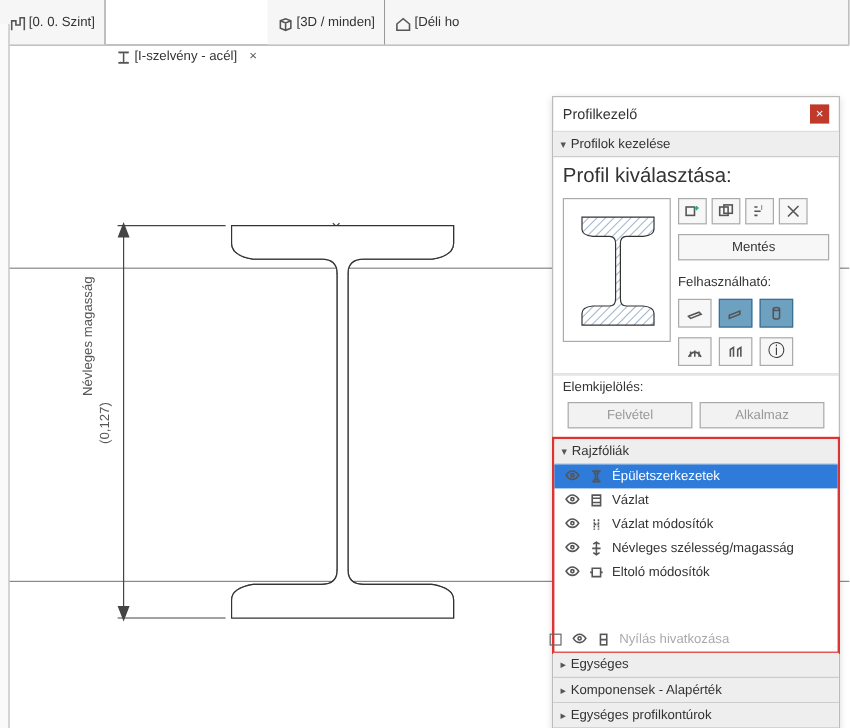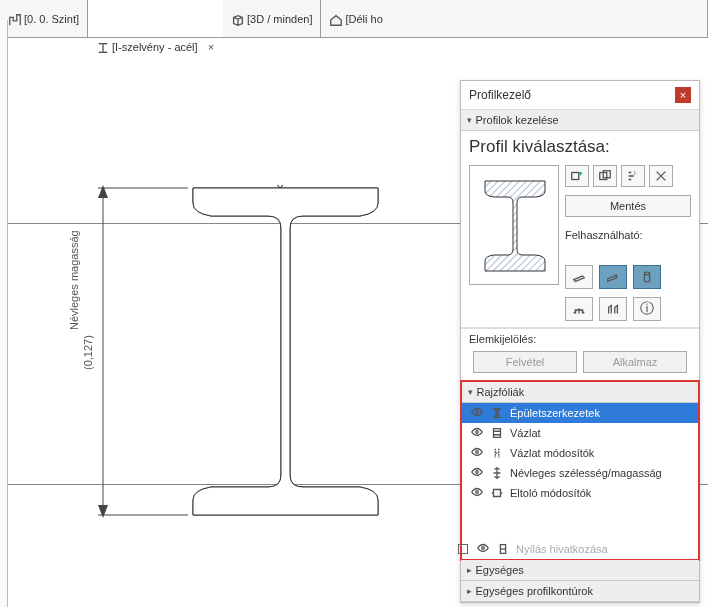--- a/index.html
+++ b/index.html
@@ -66,21 +66,21 @@
   .preview-row { display:flex; gap:6px; margin-top:8px; }
   .preview { width:90px; height:120px; border:1px solid #aaa;
     background:#fff; position:relative; }
   .tool-col { display:flex; flex-direction:column; gap:4px; flex:1; }
   .tool-btn { width:24px; height:22px; border:1px solid #aaa;
     background:#f7f7f7; display:flex; align-items:center;
     justify-content:center; font-size:12px; color:#555; }
   .tool-btns { display:flex; gap:4px; }
   .save-btn { height:22px; border:1px solid #aaa; background:#f7f7f7;
     text-align:center; line-height:20px; margin-top:4px; }
-  .usable-label { font-size:11px; margin-top:8px; margin-bottom:20px; }
+  .usable-label { font-size:11px; margin-top:8px; margin-bottom:4px; }
   .icon-row { display:flex; gap:6px; }
   .icon-cell { width:28px; height:24px; border:1px solid #aaa;
     display:flex; align-items:center; justify-content:center;
     background:#f7f7f7; }
   .icon-cell.sel { background:#6ea0c0; border-color:#3b6f93; color:#fff; }
   .icon-cell .sm { font-size:14px; }
 
   .elem-label { padding:4px 8px 2px; font-size:11px; border-top:1px solid #ddd; }
   .btn-row { display:flex; gap:6px; padding:4px 12px 8px;justify-content:flex-end; }
   .btn { flex:1; height:22px; border:1px solid #aaa; background:#f2f2f2;
@@ -393,15 +393,18 @@
           </svg>
       </span>
       <span>Nyílás hivatkozása</span>
     </div>
   </div>
 
   <div class="section-head collapsed">
     <span>Egységes</span>
   </div>
   <div class="section-head collapsed">
+    <span>Komponensek - Alapérték</span>
+  </div>
+  <div class="section-head collapsed">
     <span>Egységes profilkontúrok</span>
   </div>
 </div>
 
 </body></html>

